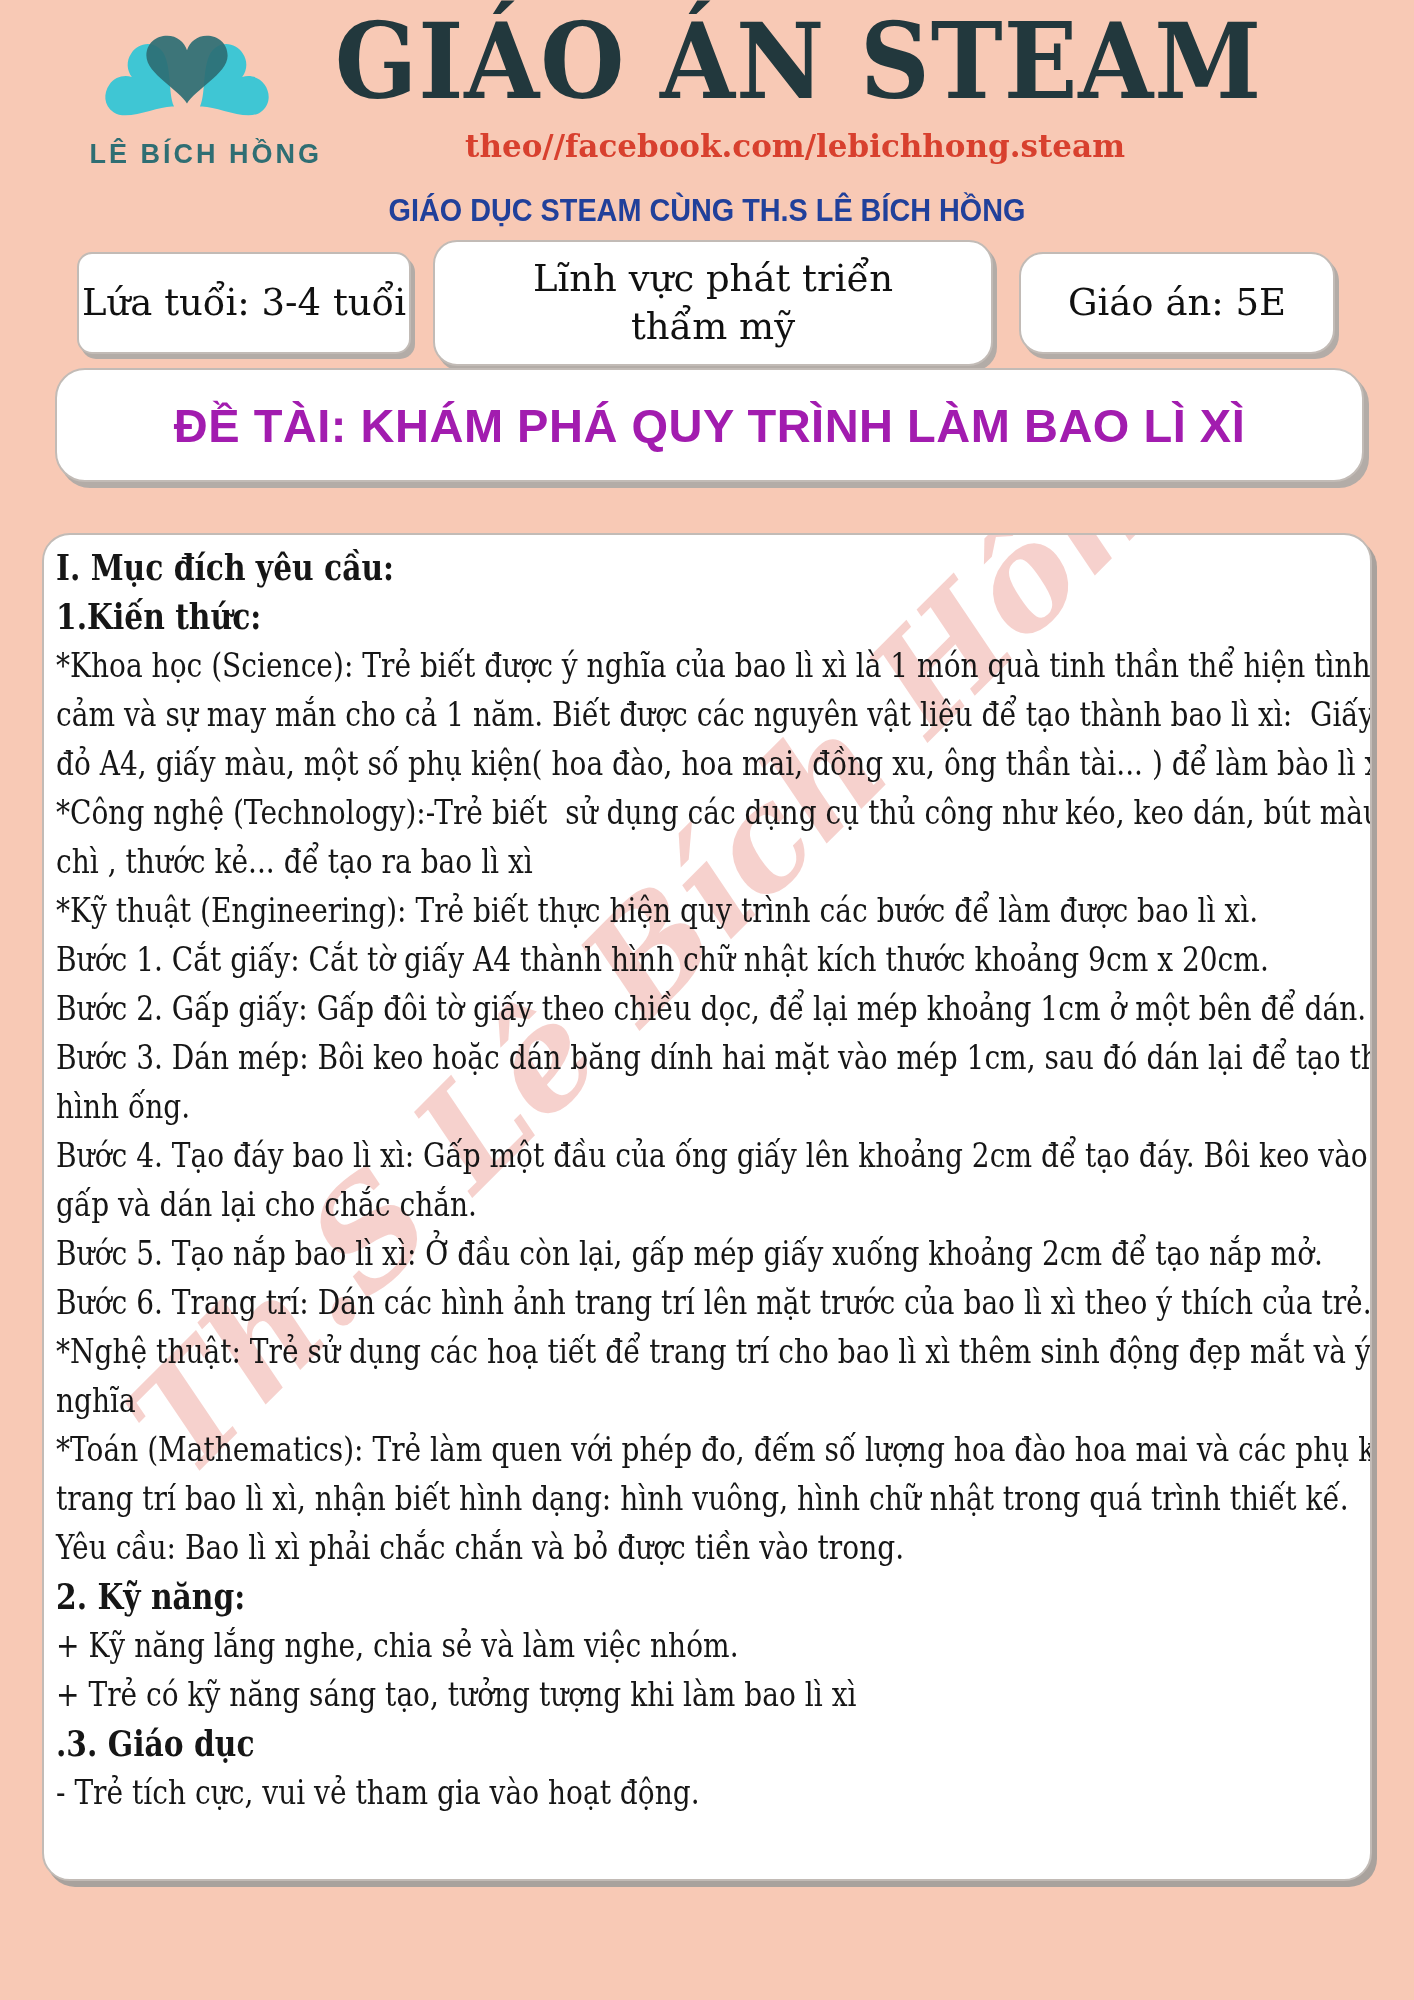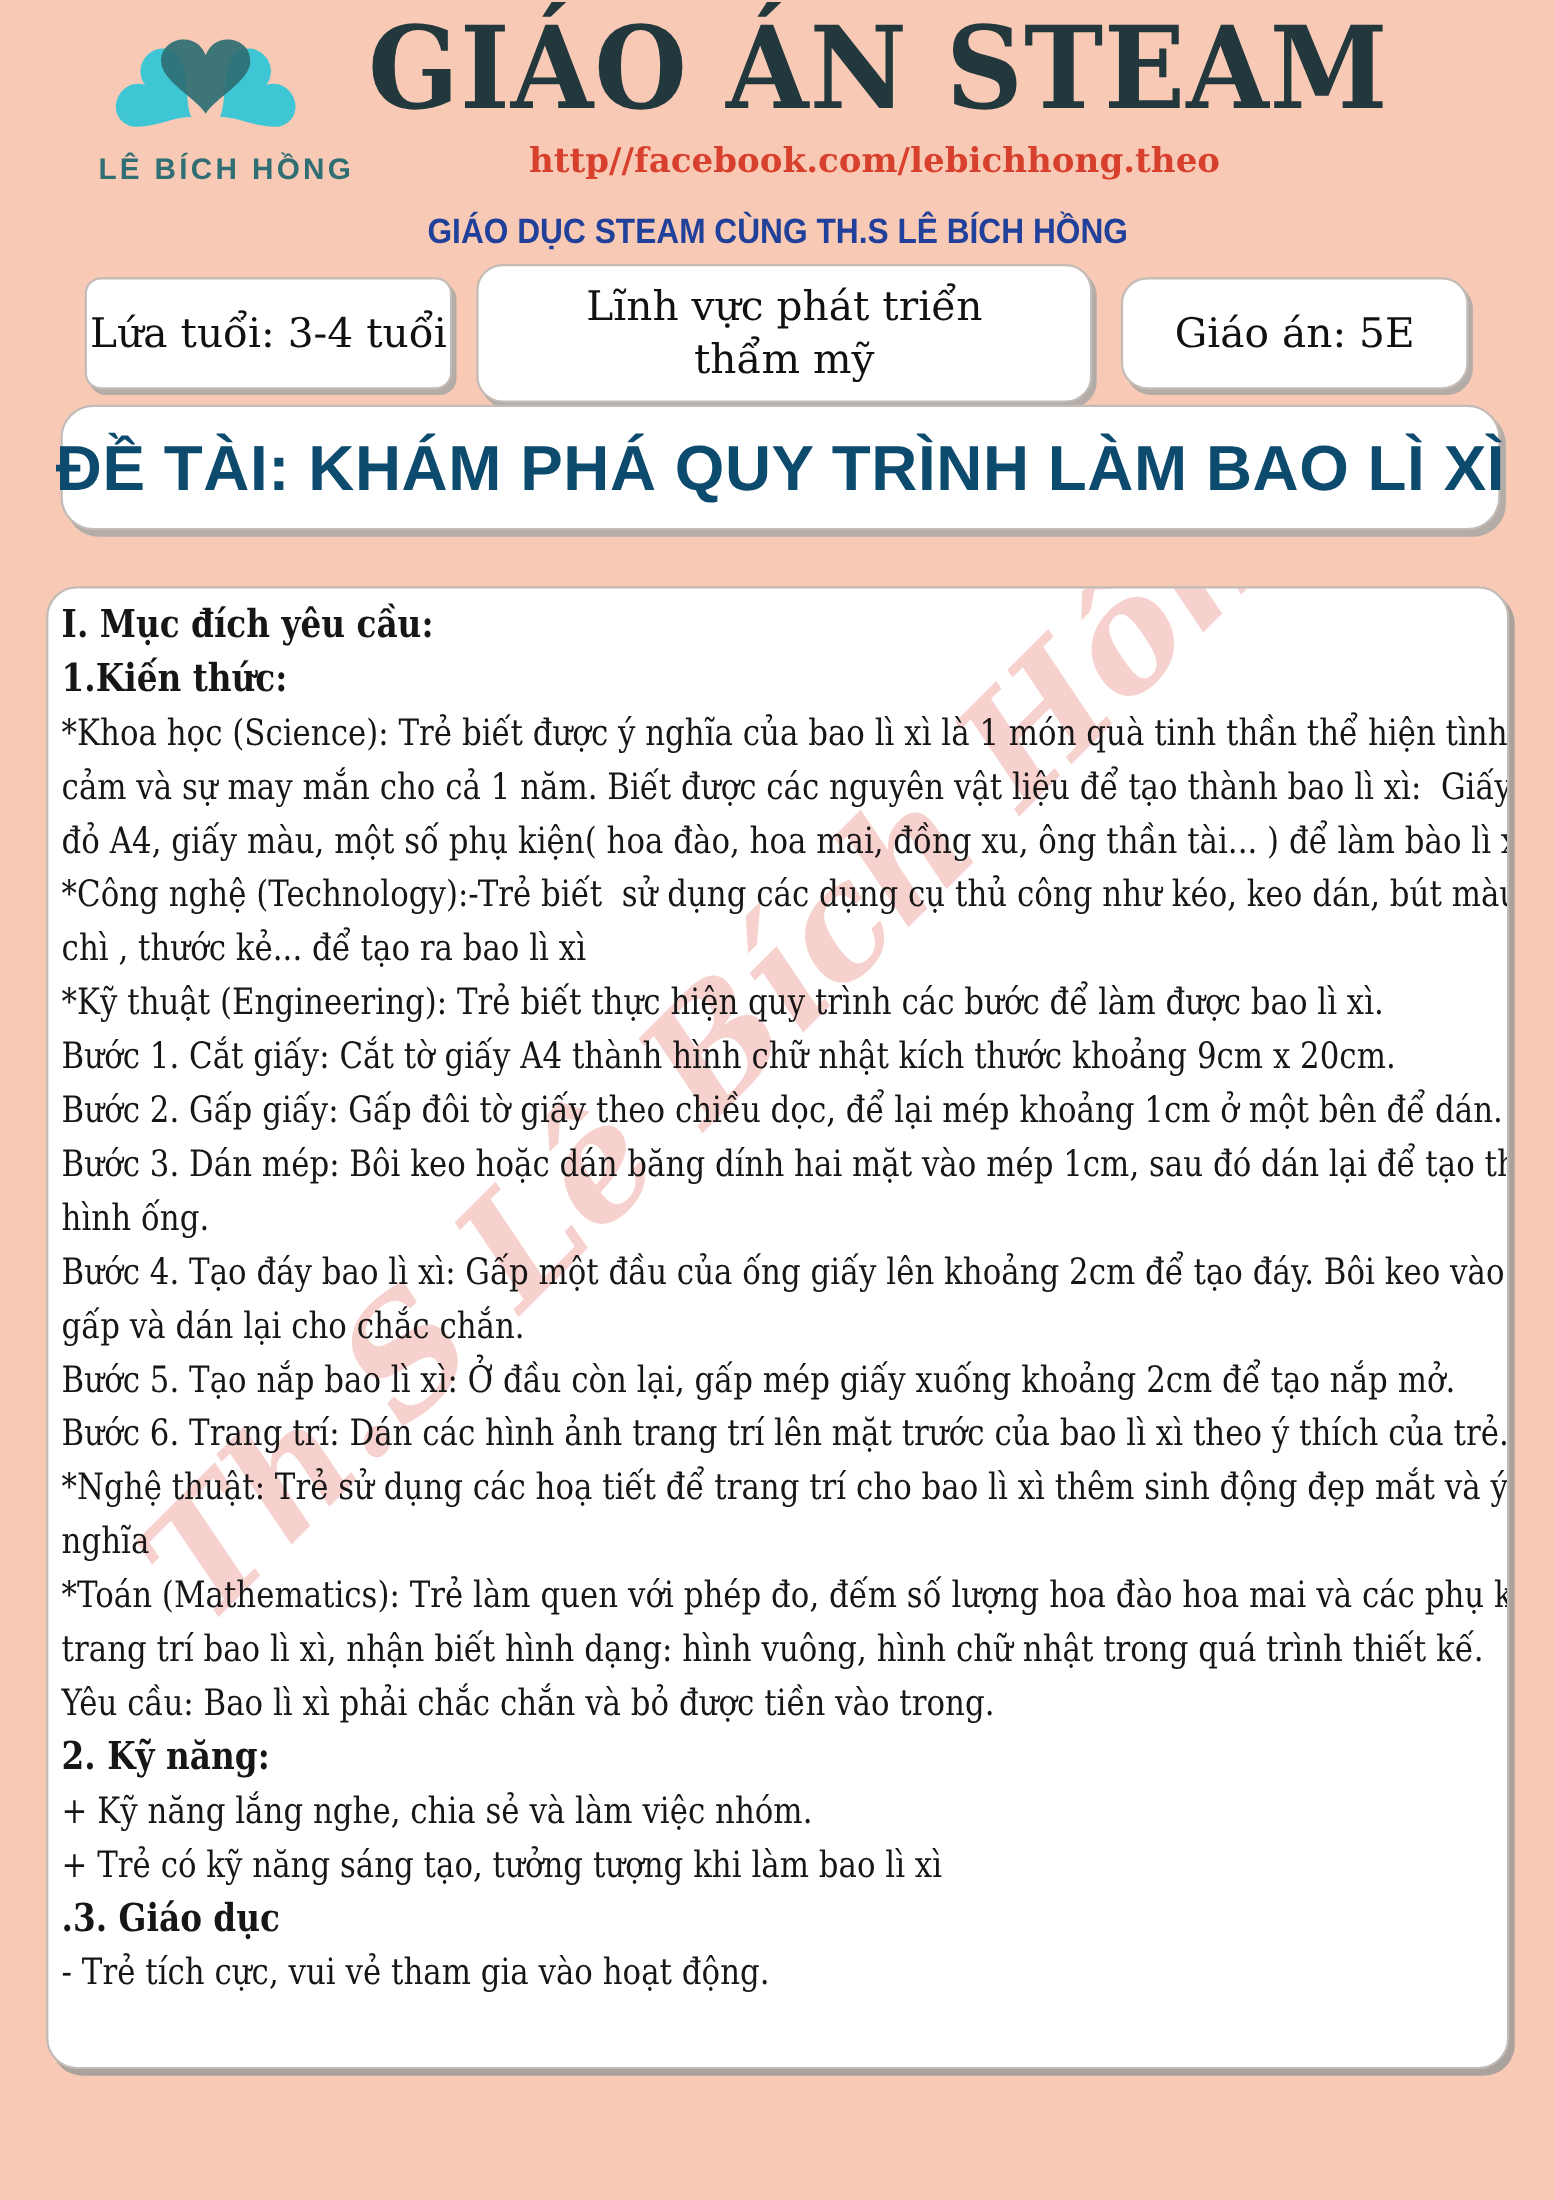--- a/index.html
+++ b/index.html
@@ -48,21 +48,21 @@
   .box-plan{left:1019px;top:252px;width:312px;height:98px;align-items:center;}
   
   .topic-box{
     position:absolute;left:55px;top:368px;width:1305px;height:110px;
     background:#ffffff;border:2px solid #c2bbb6;border-radius:30px;
     box-shadow:5px 6px 0 #b3aca7;
     display:flex;align-items:center;justify-content:center;
   }
   .topic-title{
     font-family:"Liberation Sans", sans-serif;font-weight:bold;
-    font-size:58px;color:#0c4a6e;letter-spacing:0.5px;white-space:nowrap;
+    font-size:47px;color:#a21caf;letter-spacing:0.5px;white-space:nowrap;
   }
   
   .content-box{
     position:absolute;left:42px;top:533px;width:1326px;height:1344px;
     background:#ffffff;border:2px solid #c2bbb6;border-radius:28px;
     box-shadow:5px 6px 0 #a9a29d;
     overflow:hidden;
   }
   .watermark{
     position:absolute;left:-60px;top:420px;width:1160px;z-index:0;
@@ -90,21 +90,21 @@
       <g fill="#3fc6d4">
         <path transform="translate(60,70) rotate(-55) scale(0.92)" d="M0,35 C-8,20 -45,2 -45,-18 C-45,-32 -34,-40 -22,-40 C-11,-40 -3,-33 0,-24 C3,-33 11,-40 22,-40 C34,-40 45,-32 45,-18 C45,2 8,20 0,35 Z"></path>
         <path transform="translate(140,70) rotate(55) scale(0.92)" d="M0,35 C-8,20 -45,2 -45,-18 C-45,-32 -34,-40 -22,-40 C-11,-40 -3,-33 0,-24 C3,-33 11,-40 22,-40 C34,-40 45,-32 45,-18 C45,2 8,20 0,35 Z"></path>
       </g>
       <path fill="#2c6e74" opacity="0.92" transform="translate(100,52) scale(0.95)" d="M0,35 C-8,20 -45,2 -45,-18 C-45,-32 -34,-40 -22,-40 C-11,-40 -3,-33 0,-24 C3,-33 11,-40 22,-40 C34,-40 45,-32 45,-18 C45,2 8,20 0,35 Z"></path>
     </svg>
     <div class="logo-text">LÊ BÍCH HỒNG</div>
   </div>
 
   <div class="main-title">GIÁO ÁN STEAM</div>
-  <div class="fb-link">http//facebook.com/lebichhong.theo</div>
+  <div class="fb-link">theo//facebook.com/lebichhong.steam</div>
   <div class="subtitle">GIÁO DỤC STEAM CÙNG TH.S LÊ BÍCH HỒNG</div>
 
   <div class="info-box box-age">
     <span>Lứa tuổi: 3-4 tuổi</span>
   </div>
   <div class="info-box box-field">
     <span>Lĩnh vực phát triển</span>
     <span>thẩm mỹ</span>
   </div>
   <div class="info-box box-plan">

